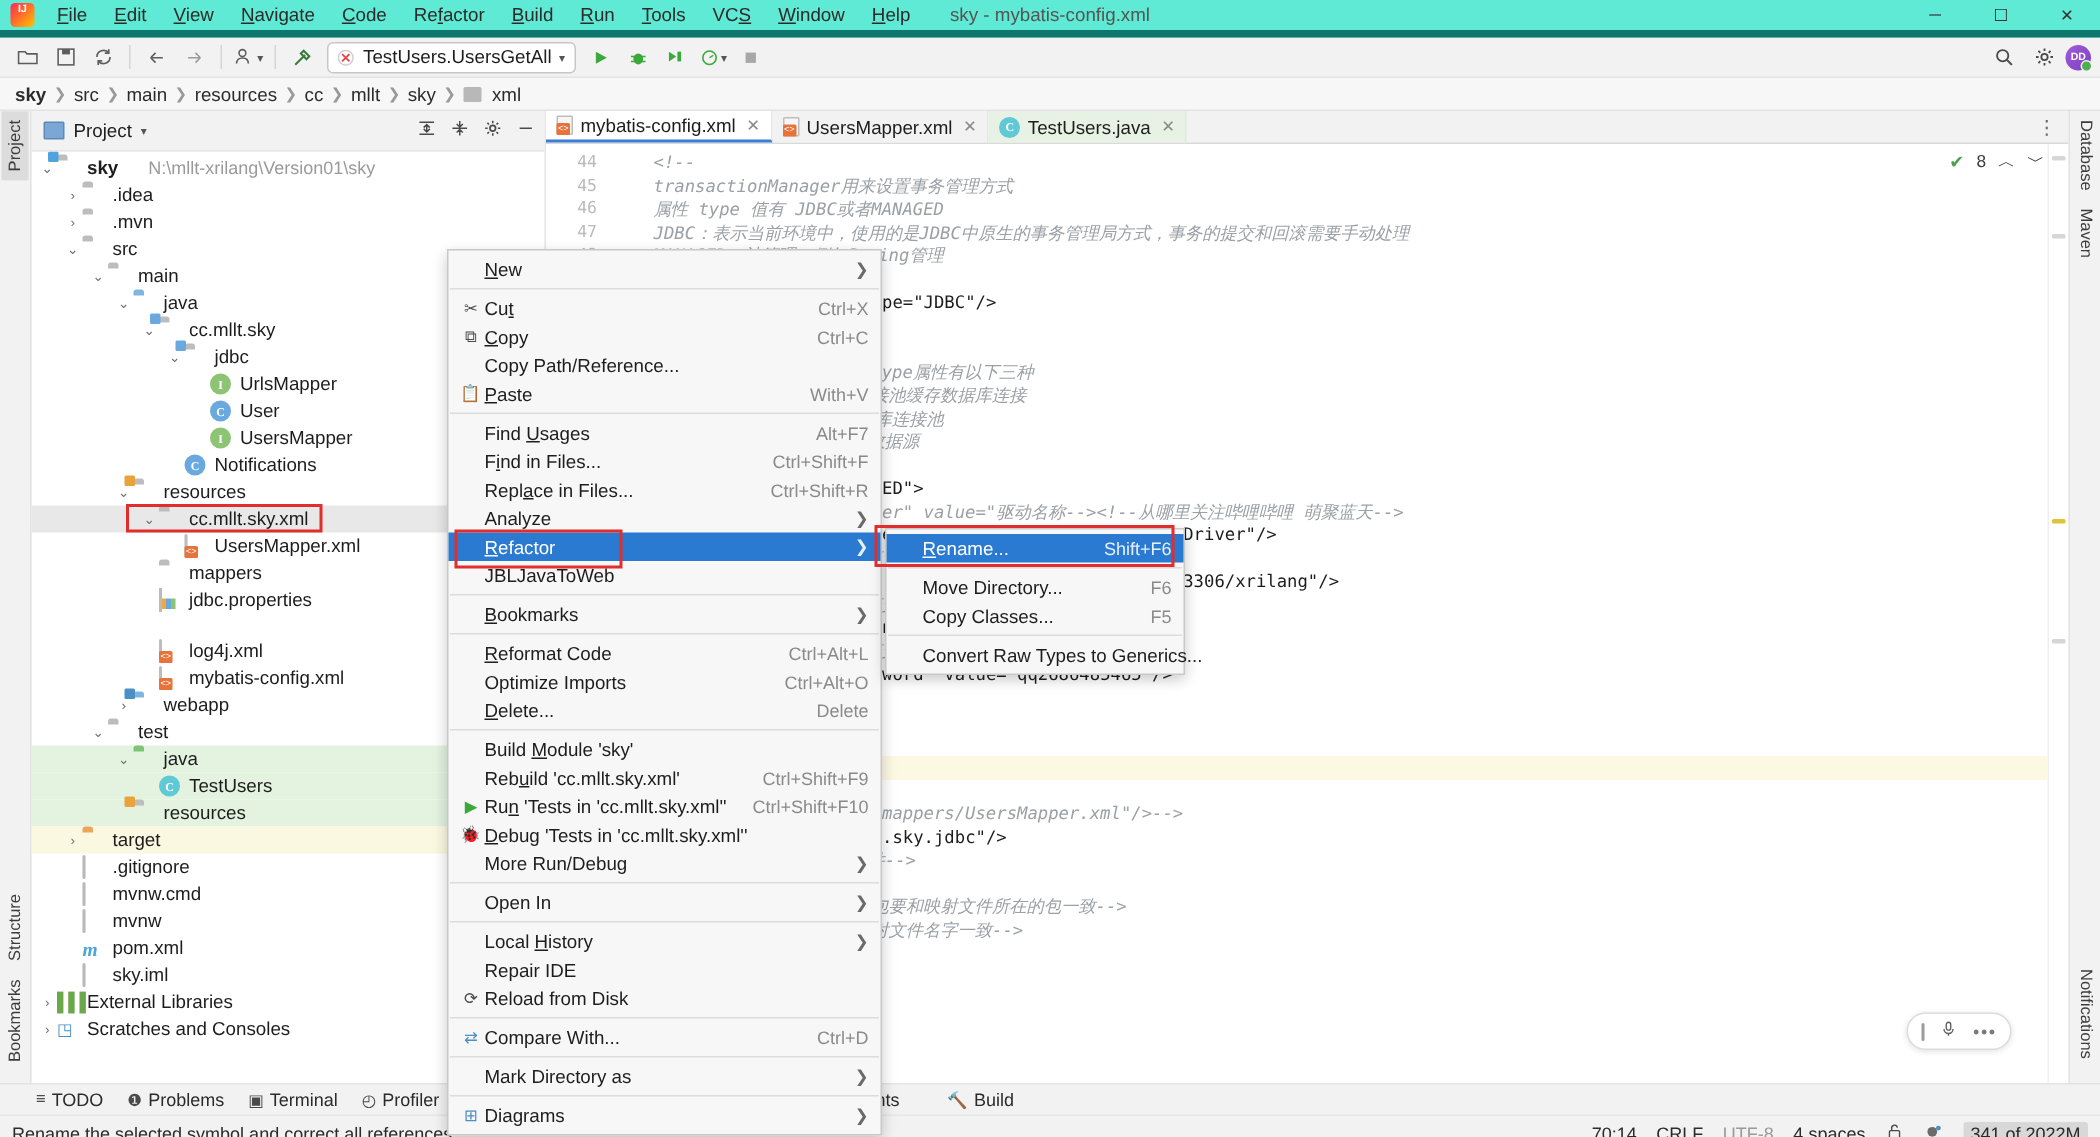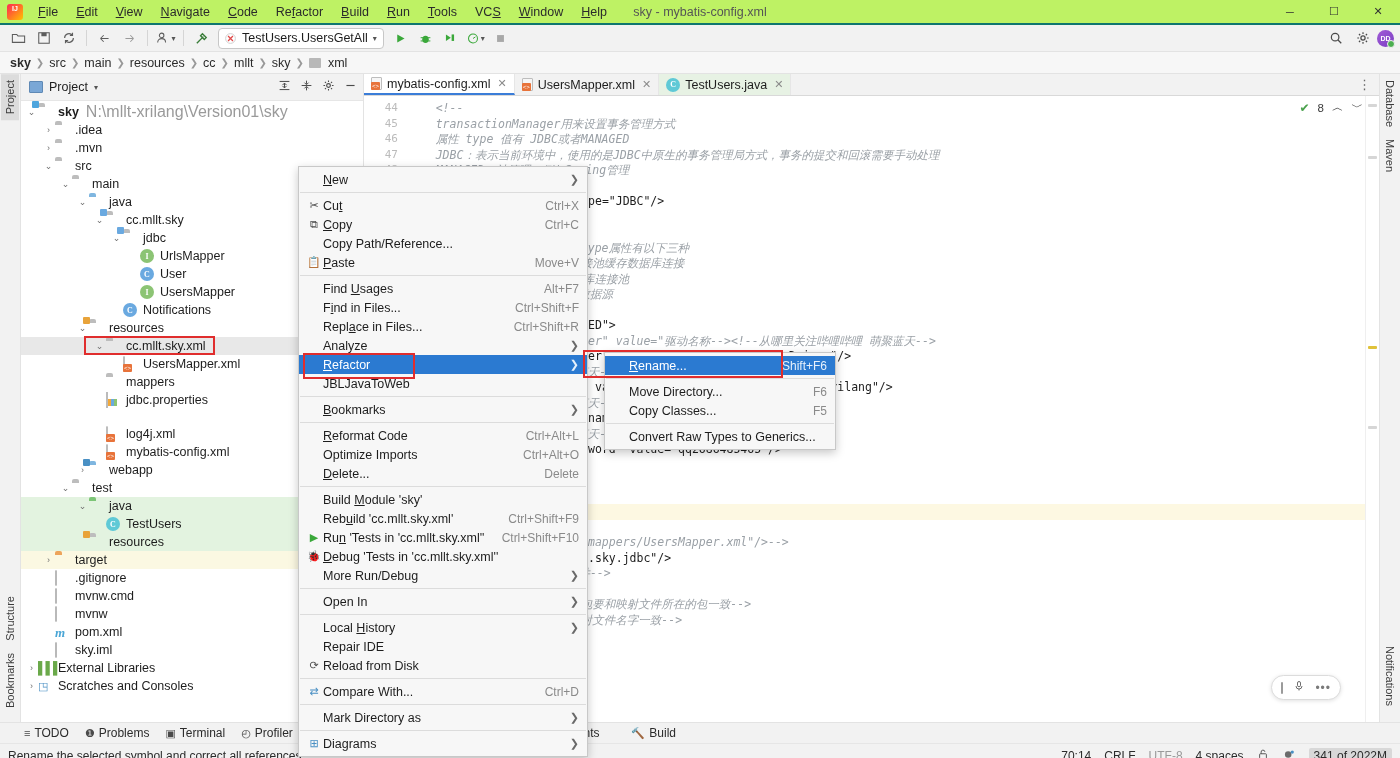--- a/index.html
+++ b/index.html
@@ -9,21 +9,21 @@
     font-size:12px;
     color:#1d1d1d;
     background:#f2f2f2;
     -webkit-font-smoothing:antialiased;
   }
   .app{ position:relative; width:1400px; height:758px; background:#f7f7f7; }
 
   
   .titlebar{
     height:25px; display:flex; align-items:center;
-    background:#bef264; border-bottom:2px solid #0f766e;
+    background:#5eead4; border-bottom:5px solid #0f766e;
     position:relative;
   }
   .ij-logo{ width:16px;height:16px;margin:0 6px 0 7px;
     background:linear-gradient(135deg,#fe2857 0%,#ff6b2b 45%,#ffc400 100%);
     border-radius:3px; position:relative; flex:none;}
   .ij-logo::after{content:"IJ";position:absolute;left:0;right:0;top:1px;text-align:center;
     font-size:7px;color:#fff;font-weight:bold;font-family:"Liberation Sans",sans-serif;}
   .menubar{ display:flex; align-items:center; gap:0; }
   .menubar .mi{ padding:3px 9px; font-size:12.5px; color:#2b2b2b; cursor:default;}
   .menubar .mi u{ text-decoration:underline; }
@@ -78,21 +78,21 @@
   .proj-head{ height:27px; display:flex;align-items:center;gap:6px;padding:0 6px 0 8px;
     background:#f2f2f2; border-bottom:1px solid #e6e6e6; font-size:12.5px;}
   .proj-head .ico{ width:14px;height:12px;background:#7aa7d6;border:1px solid #5f89b5;border-radius:1px;}
   .proj-head .caret{font-size:8px;color:#555;}
   .proj-head .tools{ margin-left:auto; display:flex; align-items:center; gap:9px; color:#4a4a4a;}
   .tree{ flex:1; overflow:hidden; padding-top:2px; font-size:12.5px; position:relative;}
   .row{ display:flex; align-items:center; height:18px; white-space:nowrap; padding-left:4px;}
   .row .arrow{ width:13px; text-align:center; color:#6e6e6e; font-size:9px; flex:none;}
   .row .ic{ width:16px; height:14px; margin-right:4px; flex:none; position:relative;}
   .row .lbl{ color:#1d1d1d;}
-  .row .path{ color:#9a9a9a; margin-left:7px; font-size:16px;}
+  .row .path{ color:#9a9a9a; margin-left:20px; font-size:12px;}
   .row.sel-grey{ background:#e8e8e8;}
   .row.green{ background:#e3f3e0;}
   .row.yellow{ background:#fbf8e2;}
   .folder{ width:15px;height:12px;border-radius:2px; position:relative; top:1px;}
   .folder::before{content:"";position:absolute;left:0;top:-3px;width:7px;height:4px;
     border-radius:2px 2px 0 0; background:inherit;}
   .badge{position:absolute;right:-1px;bottom:-2px;width:7px;height:7px;border-radius:1px;}
   .cIcon{width:14px;height:14px;border-radius:50%;display:flex;align-items:center;justify-content:center;
     color:#fff;font-size:8px;font-weight:bold;font-family:"Liberation Serif",serif;position:relative;top:0;}
   .cIcon.c{background:#6aa9e0;}
@@ -160,21 +160,21 @@
   .mrow .mic{ width:18px; text-align:center; color:#4a4a4a; font-size:11px; flex:none;}
   .mrow .mtxt{ flex:1; }
   .mrow .mtxt u{ text-decoration:underline; }
   .mrow .mkey{ color:#8a8a8a; margin-left:14px; font-size:12px;}
   .mrow .msub{ color:#6a6a6a; font-size:11px; margin-left:12px;}
   .mrow.sel{ background:#2b7ad1; color:#fff;}
   .mrow.sel .mkey,.mrow.sel .msub{ color:#e6f0fb;}
   .msep{ height:1px; background:#dcdcdc; margin:3px 1px;}
   .hl-box{ position:absolute; border:2px solid #e02d2d; z-index:60; pointer-events:none;}
 
-  .submenu{ position:absolute; left:604px; top:352px; width:232px; background:#f7f7f7;
+  .submenu{ position:absolute; left:590px; top:352px; width:200px; background:#f7f7f7;
     border:1px solid #c8c8c8; box-shadow:0 3px 9px rgba(0,0,0,.22); z-index:45; padding:3px 0;
     font-size:12.5px;}
 </style>
 </head>
 <body>
 
 <div class="app">
 
   <div class="titlebar">
     <div class="ij-logo"></div>
@@ -703,21 +703,21 @@
         <span class="mtxt"><u>C</u>opy</span>
         <span class="mkey">Ctrl+C</span>
       </div>
       <div class="mrow">
         <span class="mic"></span>
         <span class="mtxt">Copy Path/Reference...</span>
       </div>
       <div class="mrow">
         <span class="mic">📋</span>
         <span class="mtxt"><u>P</u>aste</span>
-        <span class="mkey">Move+V</span>
+        <span class="mkey">With+V</span>
       </div>
       <div class="msep"></div>
       <div class="mrow">
         <span class="mic"></span>
         <span class="mtxt">Find <u>U</u>sages</span>
         <span class="mkey">Alt+F7</span>
       </div>
       <div class="mrow">
         <span class="mic"></span>
         <span class="mtxt">F<u>i</u>nd in Files...</span>

